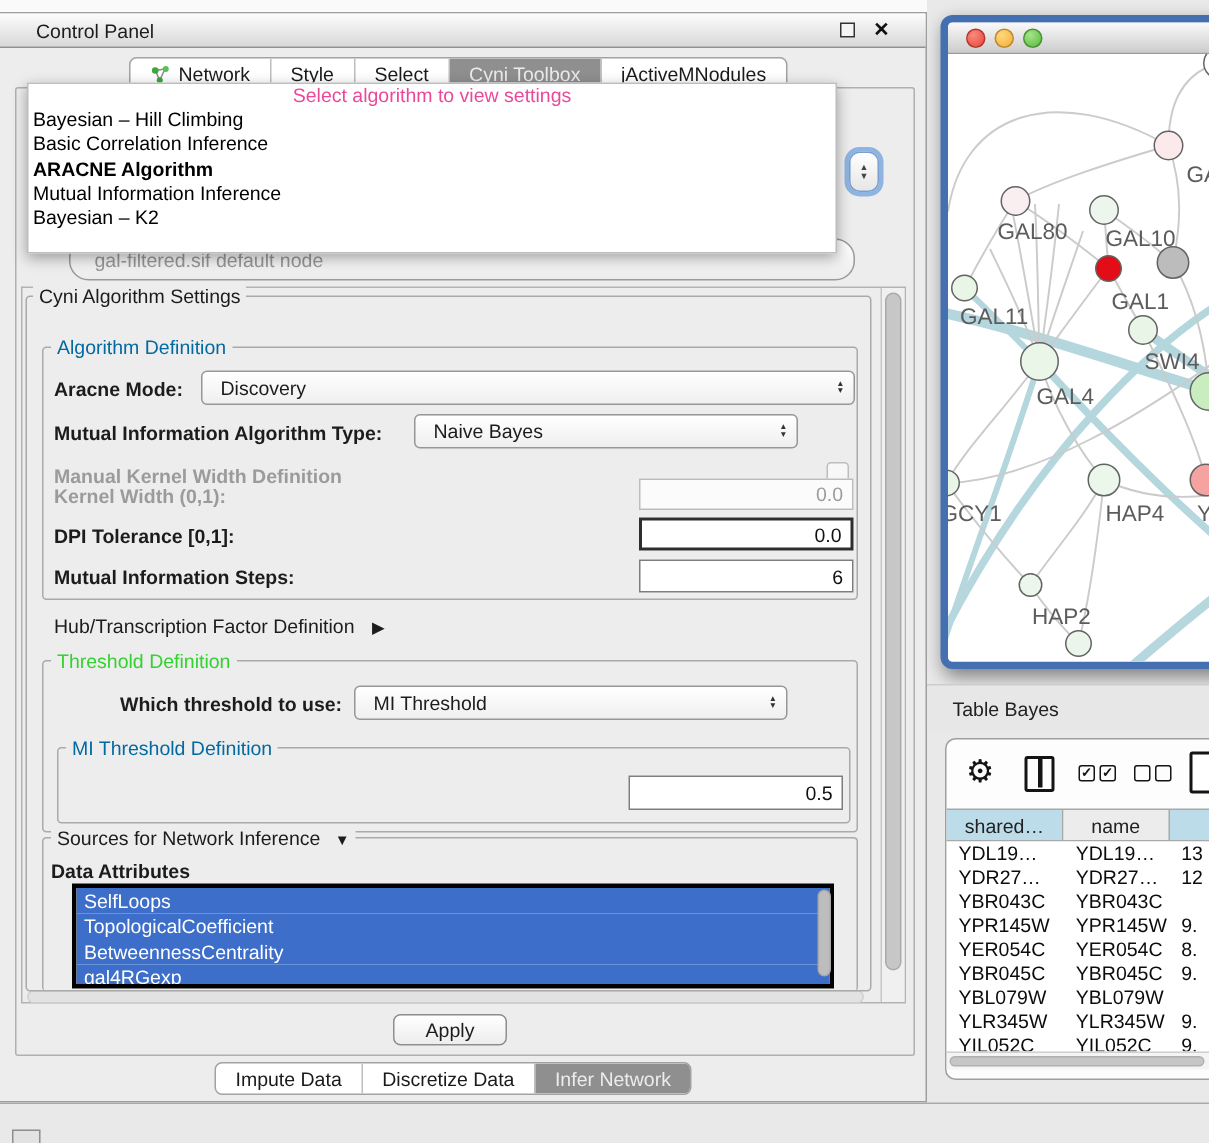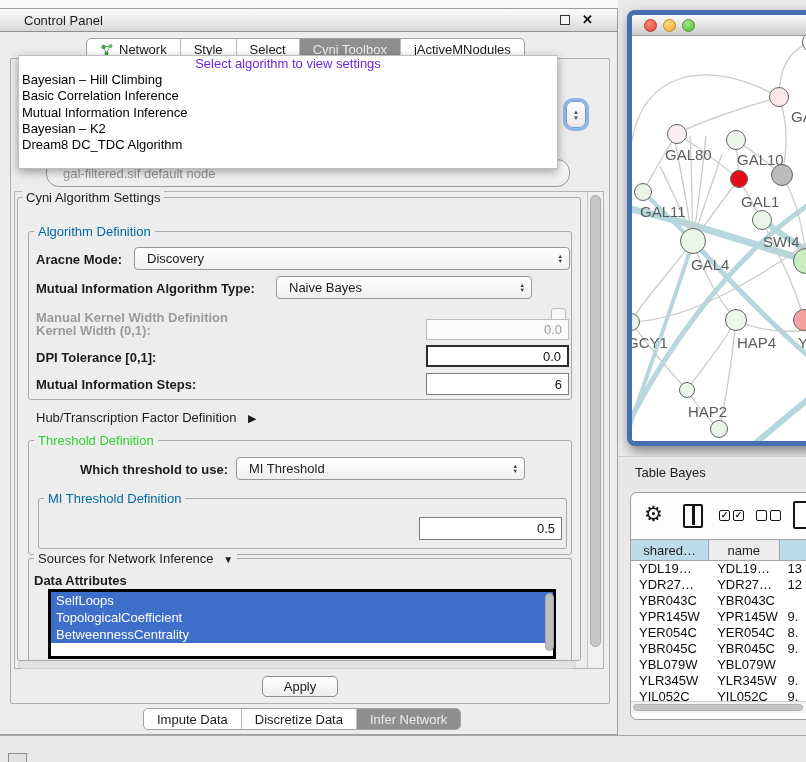--- a/index.html
+++ b/index.html
@@ -77,21 +77,21 @@
   .apply-btn { left:262px; top:667px; width:76px; height:21px; background:linear-gradient(#ffffff,#ededed);
                border:1px solid #8f8f8f; border-radius:5px; font-size:13px; display:flex;
                align-items:center; justify-content:center; }
 
   .bottom-strip { left:0; top:735px; width:806px; height:27px; background:#e9e9e9; border-top:1px solid #a9a9a9; }
   .mini-btn { left:8px; top:753px; width:19px; height:16px; border:1.5px solid #8e8e8e; background:#e2e2e2; }
 
   
   .dropdown { left:18px; top:55px; width:540px; height:114px; background:#fff; border:1px solid #bdbdbd;
               box-shadow:0 3px 9px rgba(0,0,0,.35); z-index:50; }
-  .dd-prompt { height:16px; text-align:center; color:#6d28d9; font-size:13px; line-height:15px; }
+  .dd-prompt { height:16px; text-align:center; color:#ec4899; font-size:13px; line-height:15px; }
   .dd-item { height:16.3px; font-size:13px; line-height:16.3px; padding-left:3px; color:#000; white-space:nowrap; }
   .dd-item.hl { font-weight:bold; }
 
   
   .net-window { left:627px; top:10px; width:200px; height:436px; border:5px solid #4470b2;
                 border-radius:8px 0 0 8px; background:#fff; box-shadow:2px 5px 12px rgba(0,0,0,.45); overflow:hidden; }
   .net-titlebar { height:21px; background:linear-gradient(#fafafa,#cccccc); border-bottom:1px solid #9c9c9c;
                   display:flex; align-items:center; padding-left:12px; }
   .tl { width:13px; height:13px; border-radius:50%; margin-right:6px; }
   .tl.red { background:radial-gradient(circle at 35% 30%, #fb8a7e, #e8443a); border:1px solid #b5352c; }
@@ -251,20 +251,21 @@
     <div class="abs group" style="left:28px;top:549px;width:544px;height:103px;border-bottom:none;"></div>
     <div class="abs" style="left:34px;top:542px;background:#ededed;padding:0 4px;font-size:13px;white-space:nowrap;">
       <span>Sources for Network Inference</span>
       <span class="tri" style="margin-left:6px;font-size:10px;">▼</span>
     </div>
     <span class="flabel" style="left:34px;top:564px;">Data Attributes</span>
     <div class="attr-list" style="left:48px;top:580px;width:508px;height:70px;">
         <div class="attr-row">SelfLoops</div>
         <div class="attr-row">TopologicalCoefficient</div>
         <div class="attr-row">BetweennessCentrality</div>
+        <div class="attr-row">gal4RGexp</div>
       </div>
     <div class="attr-sb" style="left:545px;top:584px;"></div>
 
     <div class="abs apply-btn">
       <span>Apply</span>
     </div>
 
     <div class="abs seg-bar bottom-tabs">
         <div class="seg">
           <span>Impute Data</span>
@@ -276,23 +277,23 @@
           <span>Infer Network</span>
         </div>
       </div>
   </div>
 
   <div class="abs dropdown">
     <div class="dd-prompt">Select algorithm to view settings</div>
     <div>
         <div class="dd-item">Bayesian – Hill Climbing</div>
         <div class="dd-item">Basic Correlation Inference</div>
+        <div class="dd-item hl">ARACNE Algorithm</div>
         <div class="dd-item">Mutual Information Inference</div>
         <div class="dd-item">Bayesian – K2</div>
-        <div class="dd-item">Dream8 DC_TDC Algorithm</div>
       </div>
   </div>
 
   <div class="abs net-window">
     <div class="net-titlebar">
       <span class="tl red"></span>
       <span class="tl yellow"></span>
       <span class="tl green"></span>
     </div>
     <div class="net-canvas">

